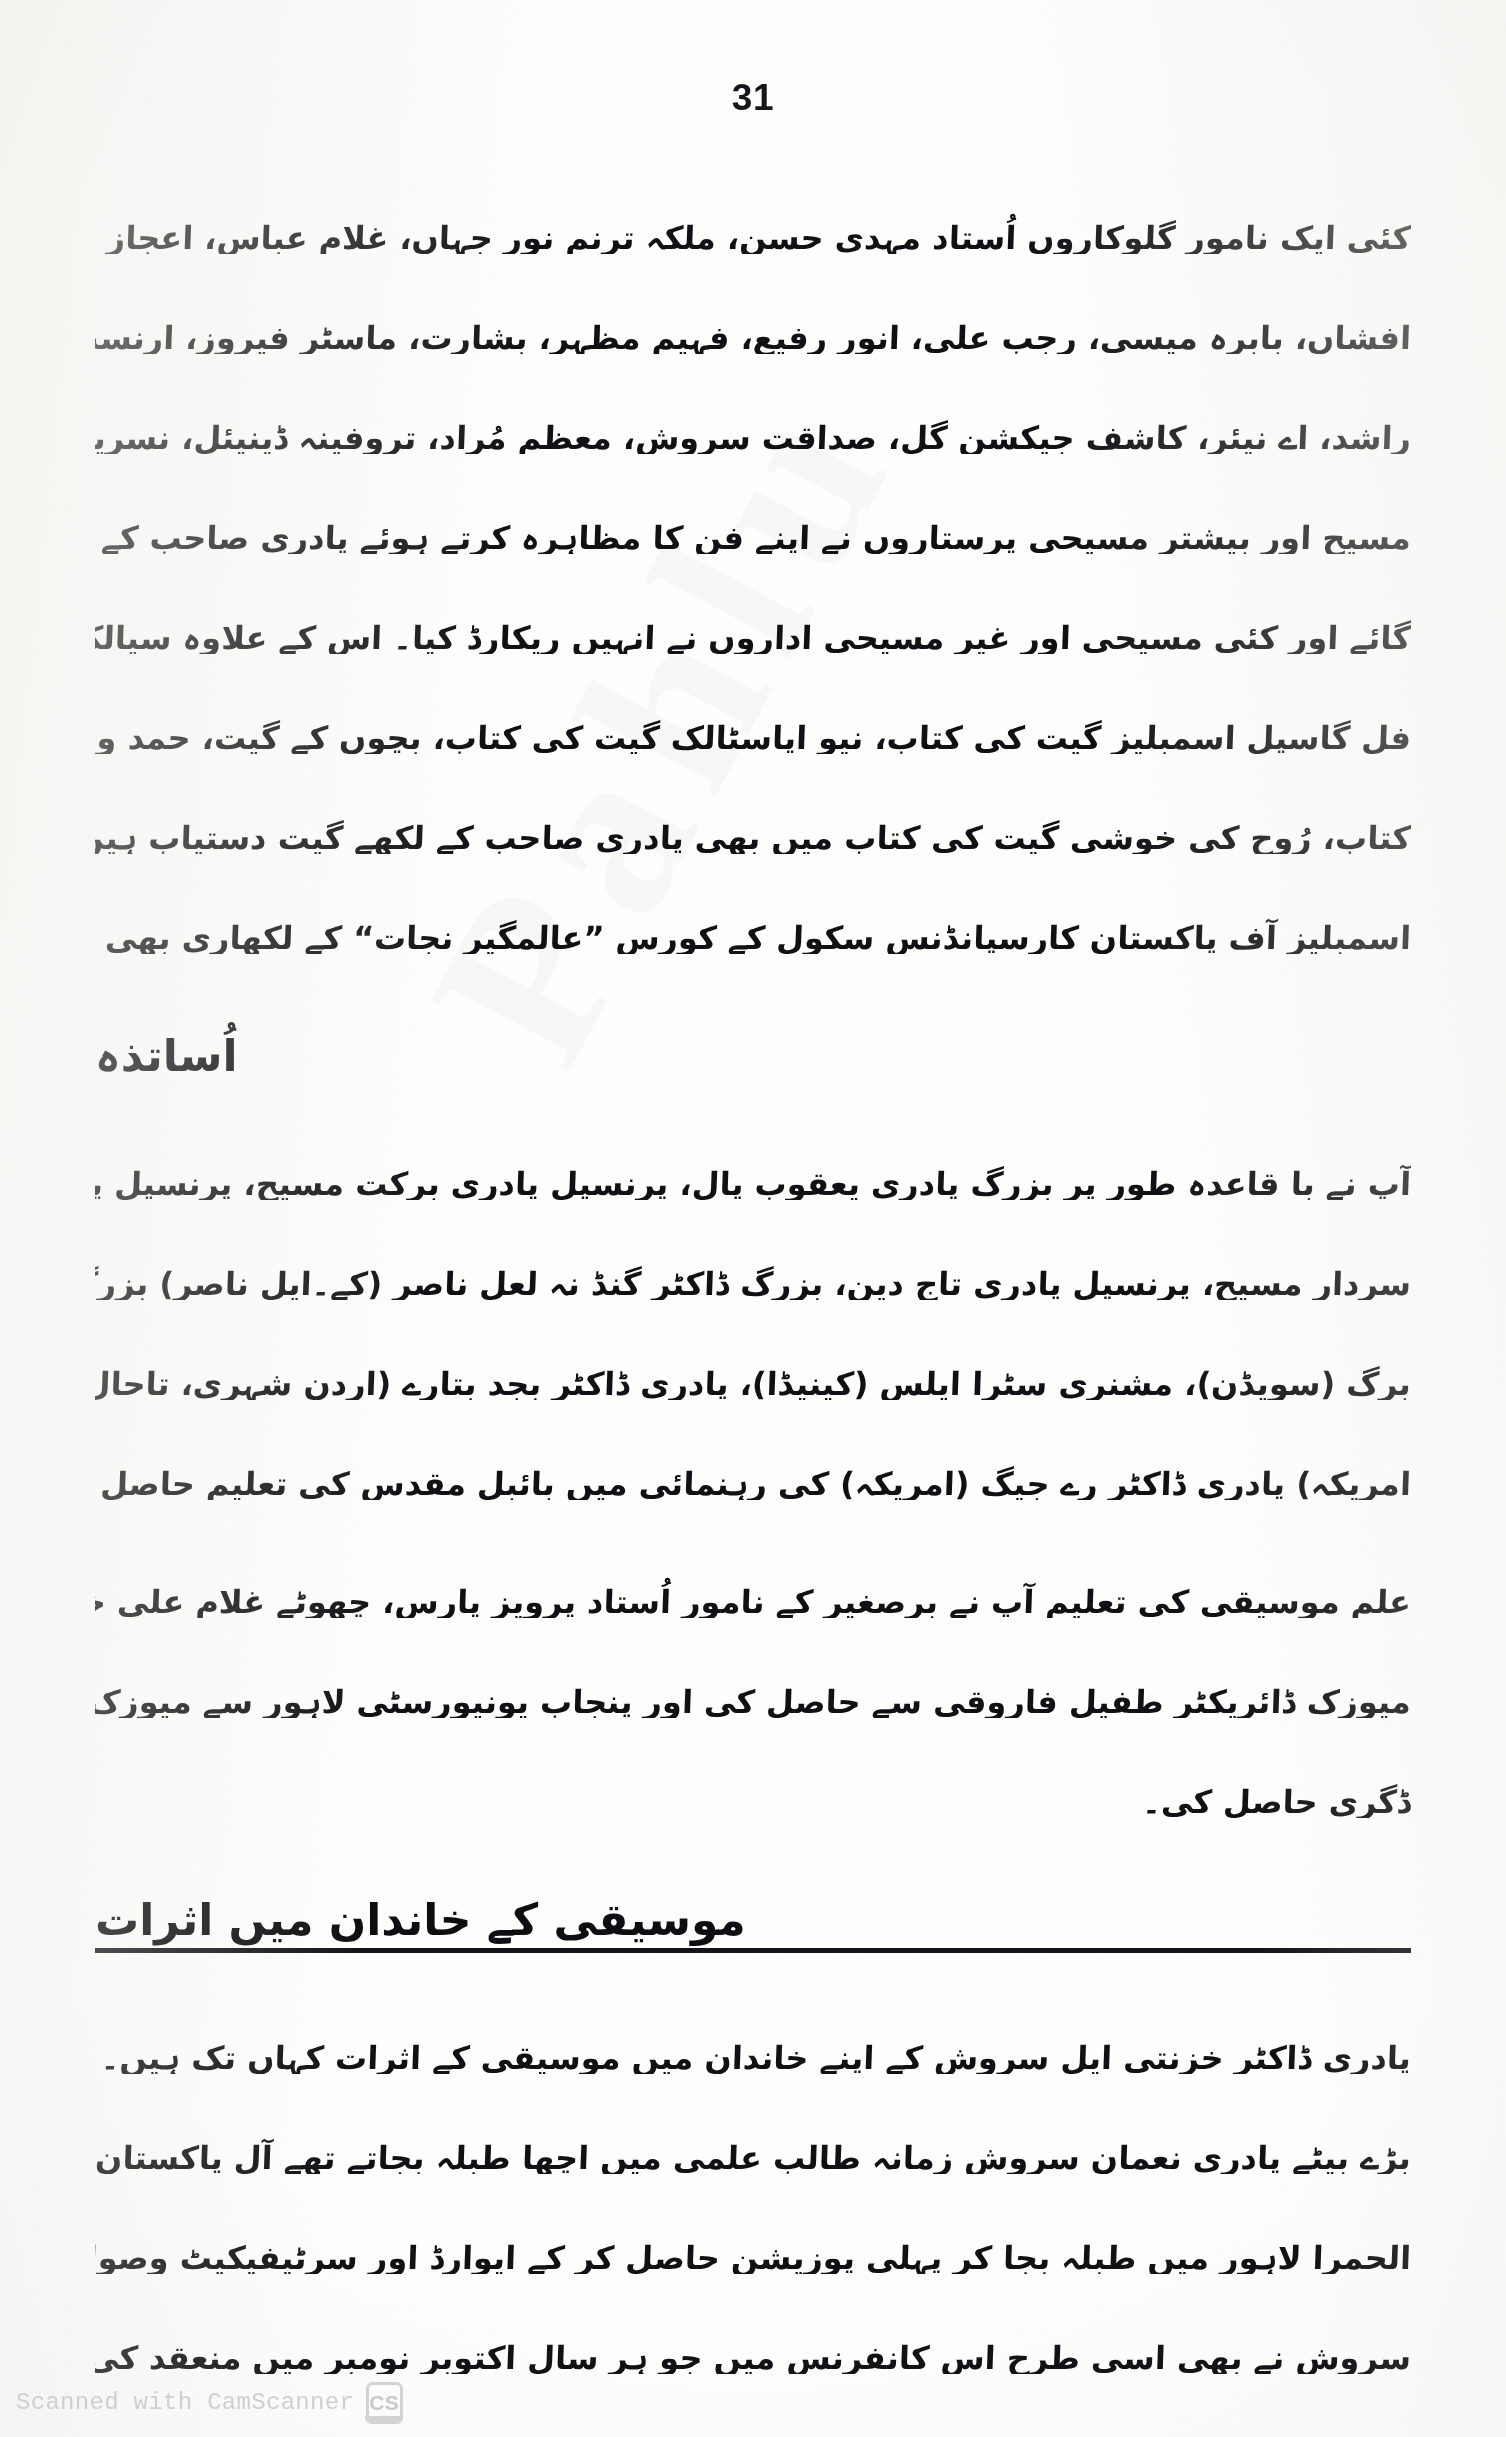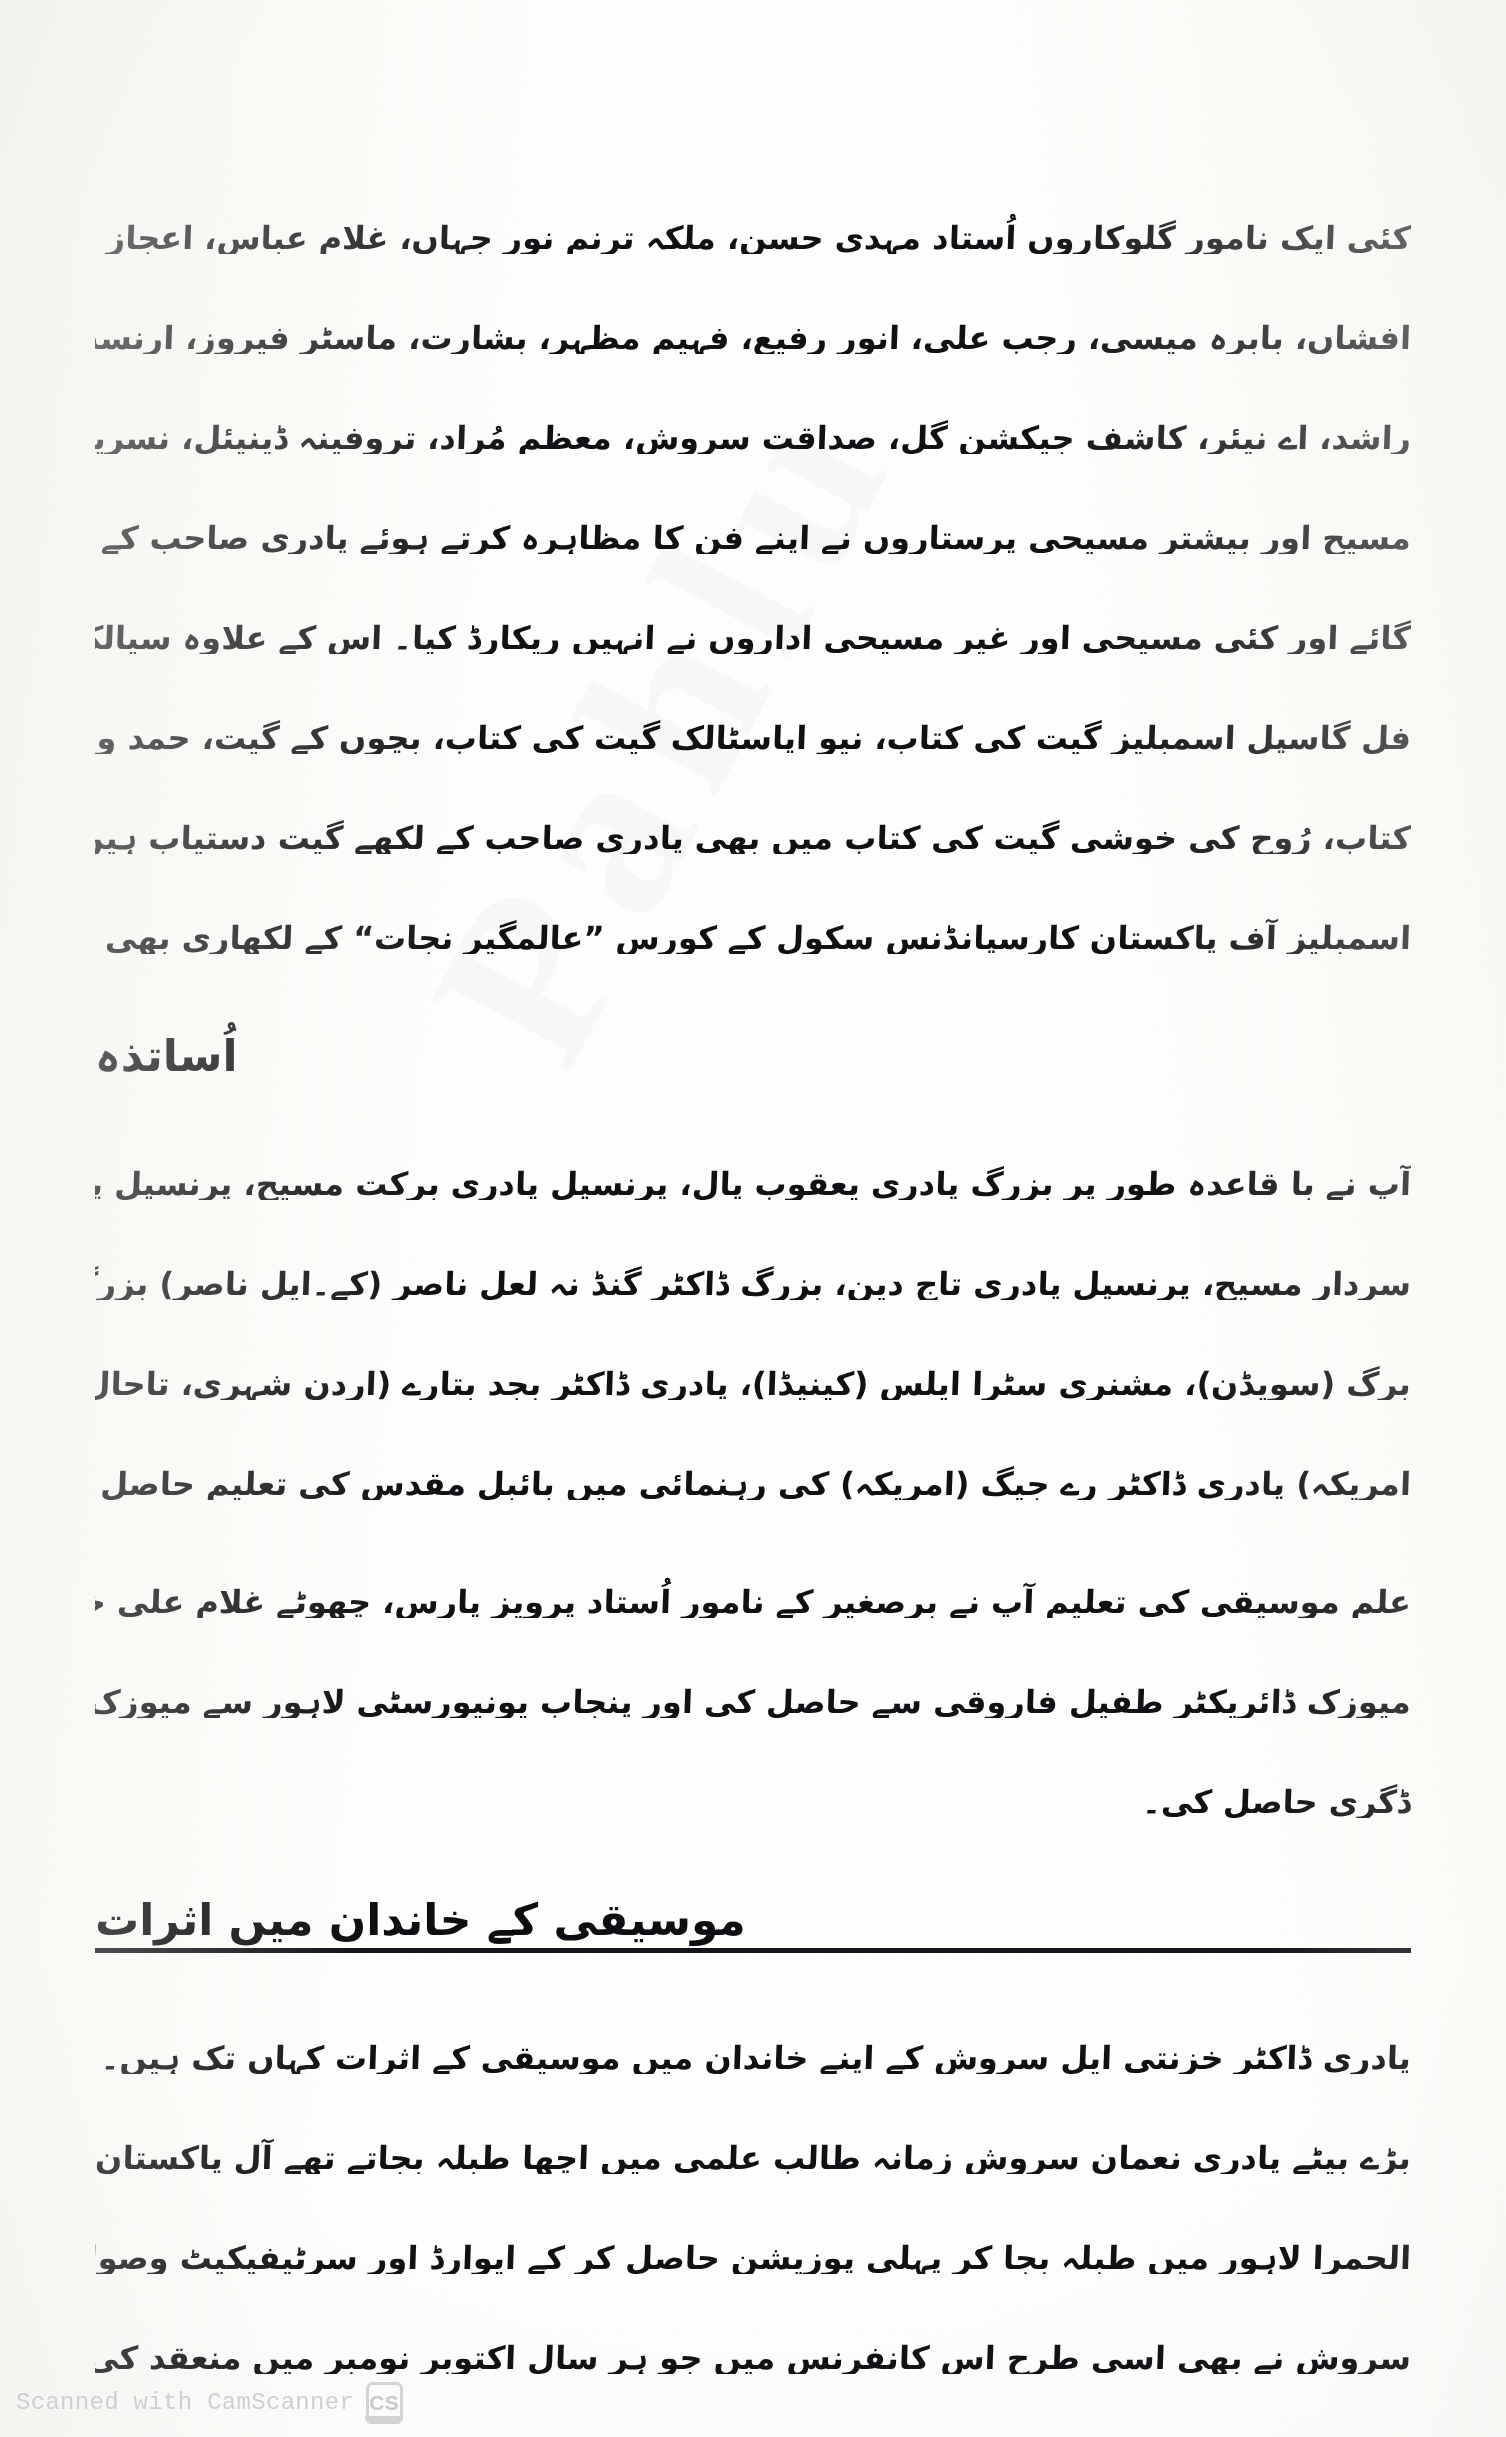--- a/index.html
+++ b/index.html
@@ -206,20 +206,21 @@
 </style>
 </head>
 <body>
 
 <div class="page">
 
   <div class="watermark">
     <div class="wm-text">Pahlu</div>
   </div>
 
+  <div class="folio">31</div>
 
   <div class="content">
 
     <div class="para">
       <div class="ln">
           <span>کئی ایک نامور گلوکاروں اُستاد مہدی حسن، ملکہ ترنم نور جہاں، غلام عباس، اعجاز قیصر، مہناز، ترنم ناز،</span>
         </div>
       <div class="ln">
           <span>افشاں، بابرہ میسی، رجب علی، انور رفیع، فہیم مظہر، بشارت، ماسٹر فیروز، ارنسٹ مل، پرویز مہندی، عکسہ آویز</span>
         </div>

